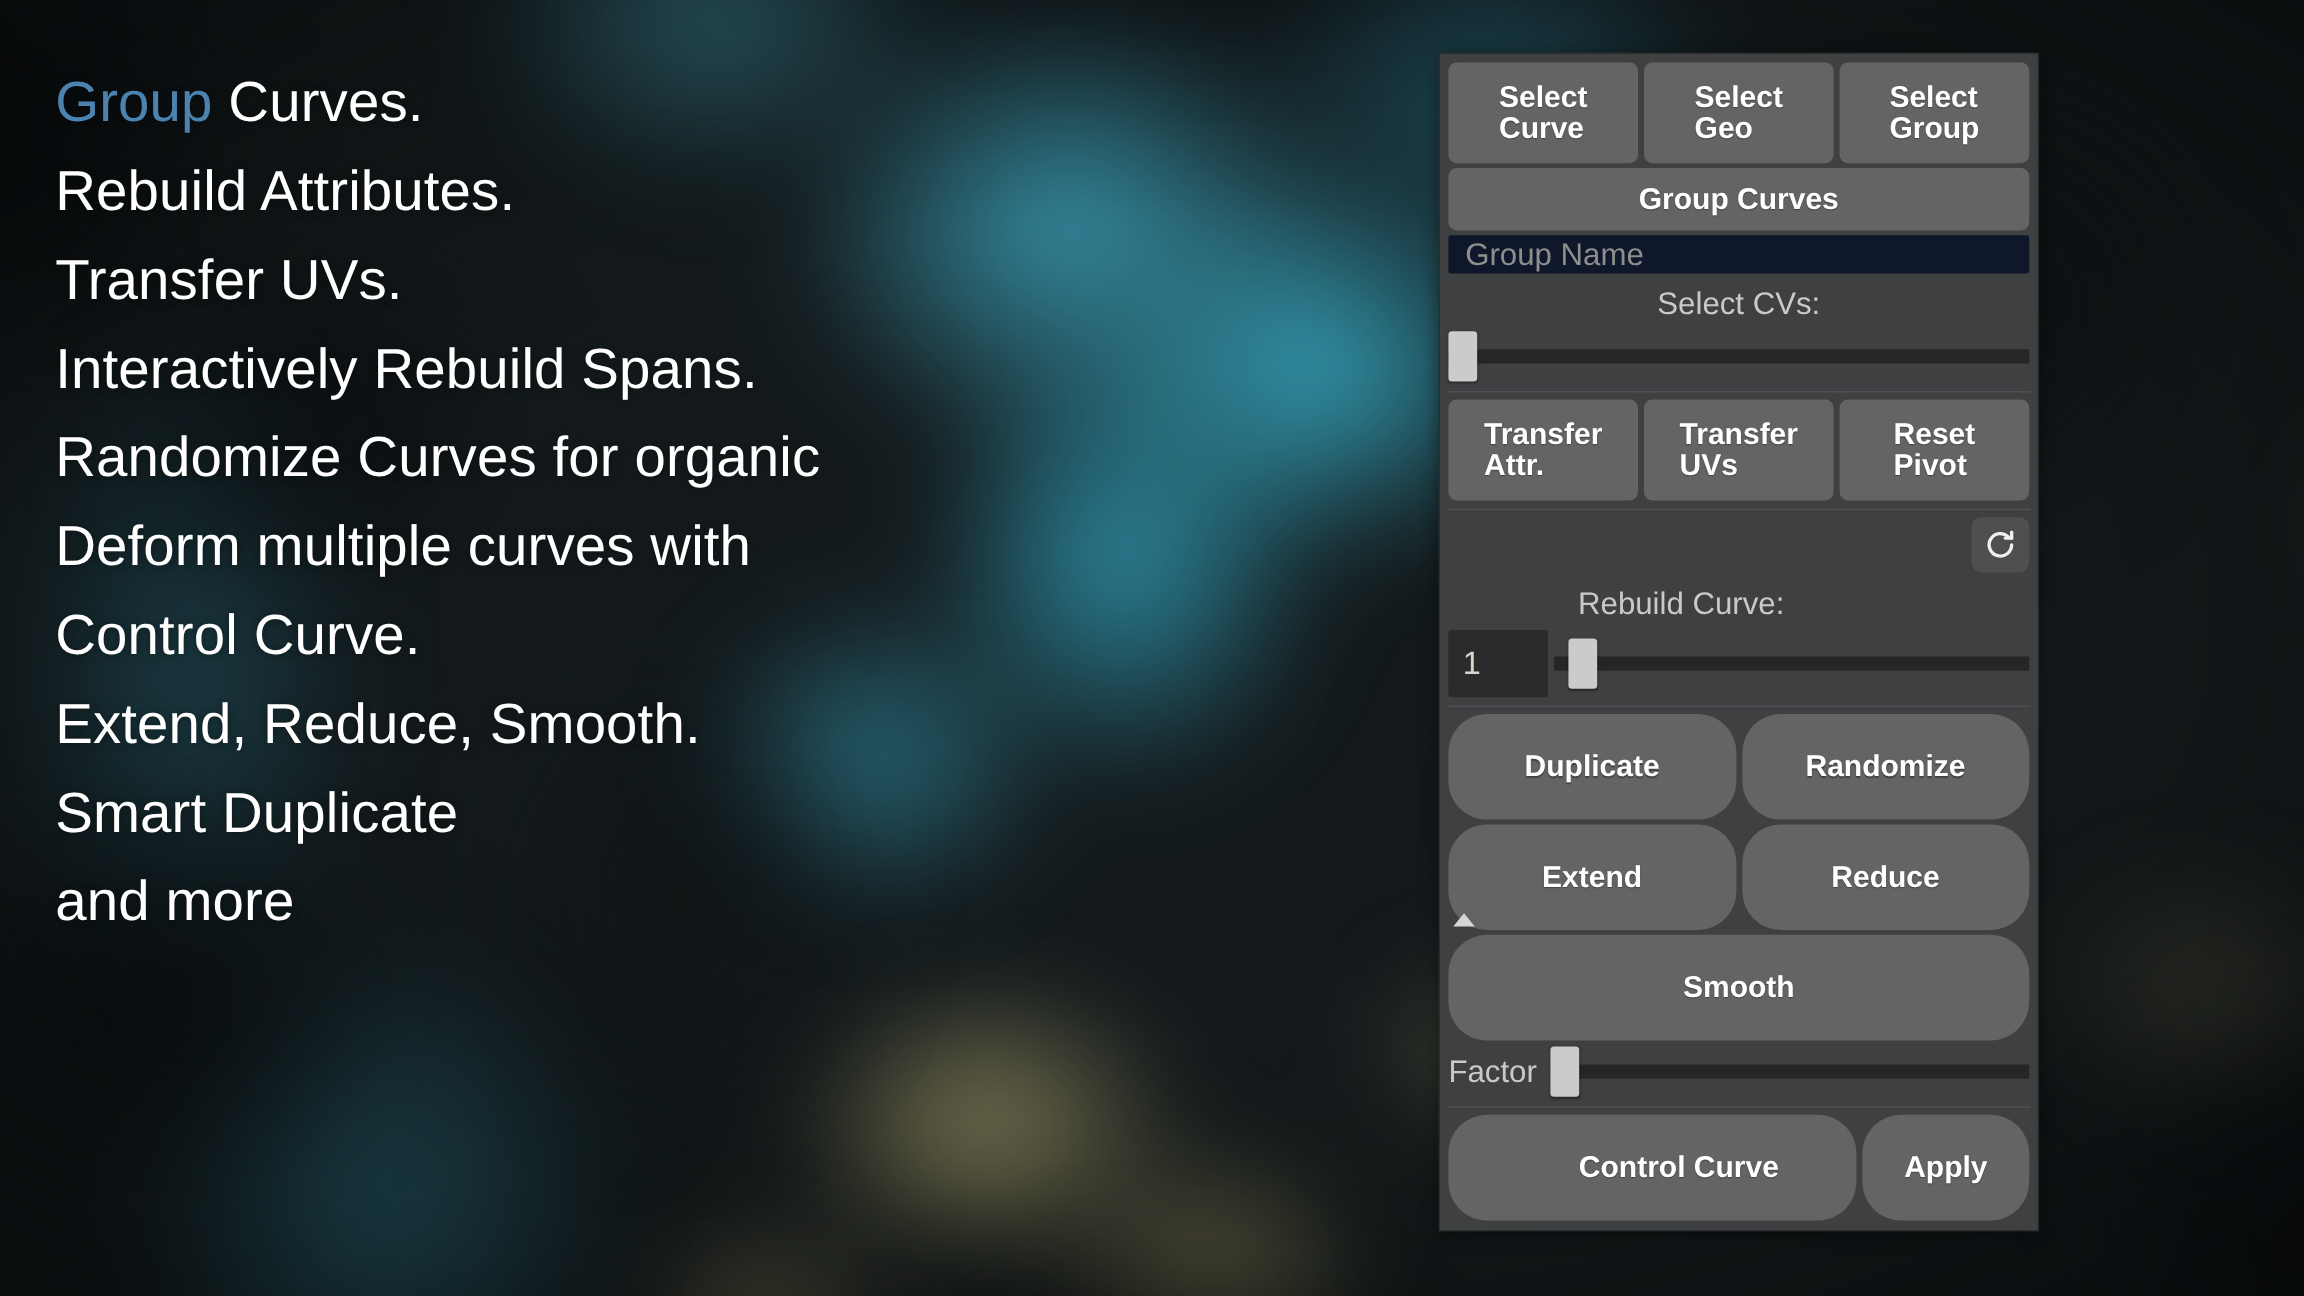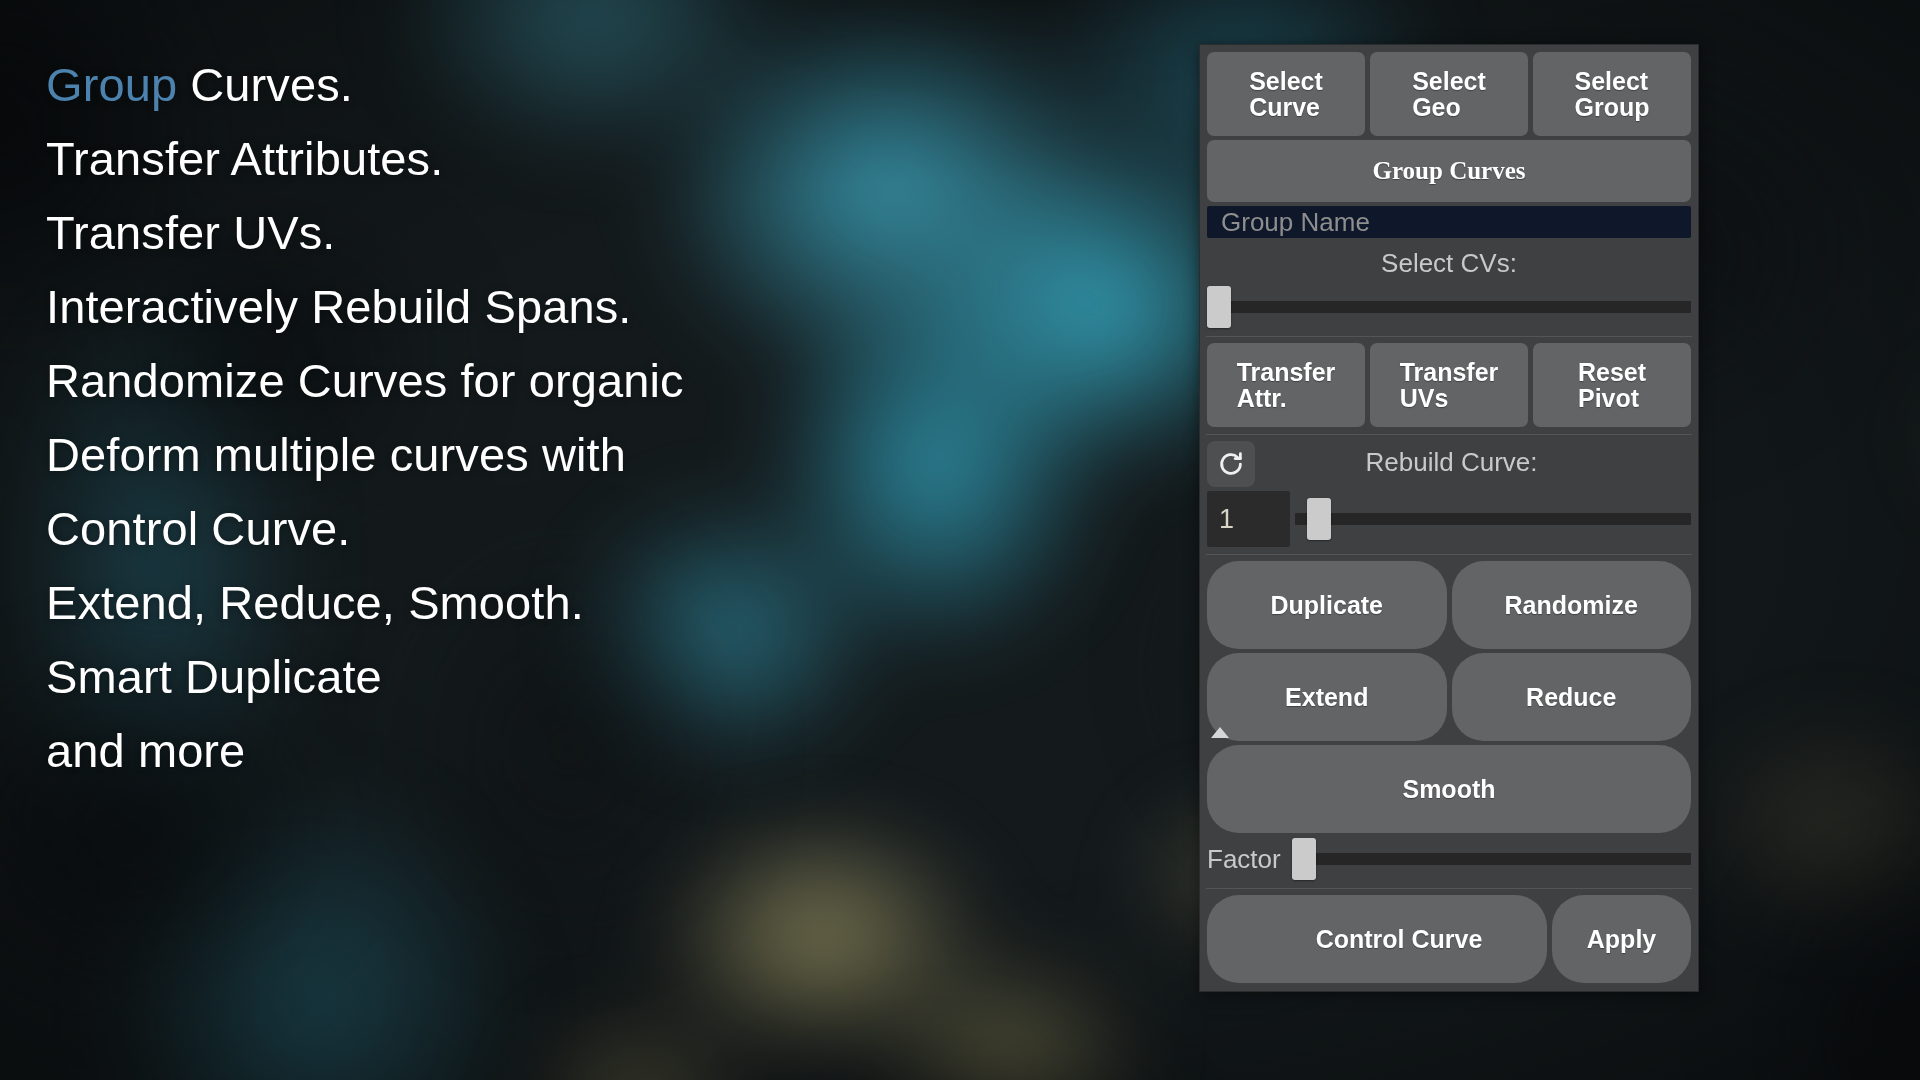--- a/index.html
+++ b/index.html
@@ -115,21 +115,21 @@
     cursor: pointer;
     box-sizing: border-box;
     position: relative;
     white-space: pre-line;
     text-shadow: 0 1px 1px rgba(0,0,0,0.35);
   }
   .btn.flex1 { flex: 1; }
   .btn.wide  { width: 100%; }
 
   .btn-tri { height: 84px; display: flex; align-items: center; justify-content: center; }
-  .btn-main { height: 62px; display: flex; align-items: center; justify-content: center; font-family: Liberation Serif, serif; }
+  .btn-main { height: 52px; display: flex; align-items: center; justify-content: center; }
   .btn-med  { height: 88px; display: flex; align-items: center; justify-content: center; border-radius: 32px; }
 
   .btn .corner-tri {
     position: absolute;
     left: 4px;
     bottom: 3px;
     width: 0; height: 0;
     border-left: 9px solid transparent;
     border-right: 9px solid transparent;
     border-bottom: 11px solid #d6d6d6;
@@ -227,21 +227,21 @@
 <div id="stage">
 
   <div class="bg-base"></div>
   <div class="bg-layer bg-teal"></div>
   <div class="bg-layer bg-warm"></div>
   <div class="bg-layer bg-dark"></div>
   <div class="bg-vignette"></div>
 
   <div id="feature-text">
     <div class="ftline"><span class="accent">Group</span><span> Curves.</span></div>
-    <div class="ftline">Transfer Attributes.</div>
+    <div class="ftline">Rebuild Attributes.</div>
     <div class="ftline">Transfer UVs.</div>
     <div class="ftline">Interactively Rebuild Spans.</div>
     <div class="ftline">Randomize Curves for organic</div>
     <div class="ftline">Deform multiple curves with</div>
     <div class="ftline">Control Curve.</div>
     <div class="ftline">Extend, Reduce, Smooth.</div>
     <div class="ftline">Smart Duplicate</div>
     <div class="ftline">and more</div>
   </div>
 
@@ -281,21 +281,21 @@
       <button class="btn flex1 btn-tri">Transfer
 Attr.</button>
       <button class="btn flex1 btn-tri">Transfer
 UVs</button>
       <button class="btn flex1 btn-tri">Reset
 Pivot</button>
     </div>
 
     <div class="divider"></div>
 
-    <div class="row" style="align-items:flex-start;">
+    <div class="row" style="align-items:flex-end;flex-direction:column;">
       <div class="refresh-btn">
         <svg width="30" height="30" viewBox="0 0 24 24" fill="none" stroke="#f0f0f0" stroke-width="2.2" stroke-linecap="round" stroke-linejoin="round">
           <path d="M19.5 7.5 V3.6"></path>
           <path d="M19.5 12 a7.5 7.5 0 1 1 -2.2 -5.3"></path>
           <path d="M19.5 7.6 L15.3 7.6"></path>
         </svg>
       </div>
       <div class="caption" style="flex:1; padding-right:48px;">Rebuild Curve:</div>
     </div>
 

